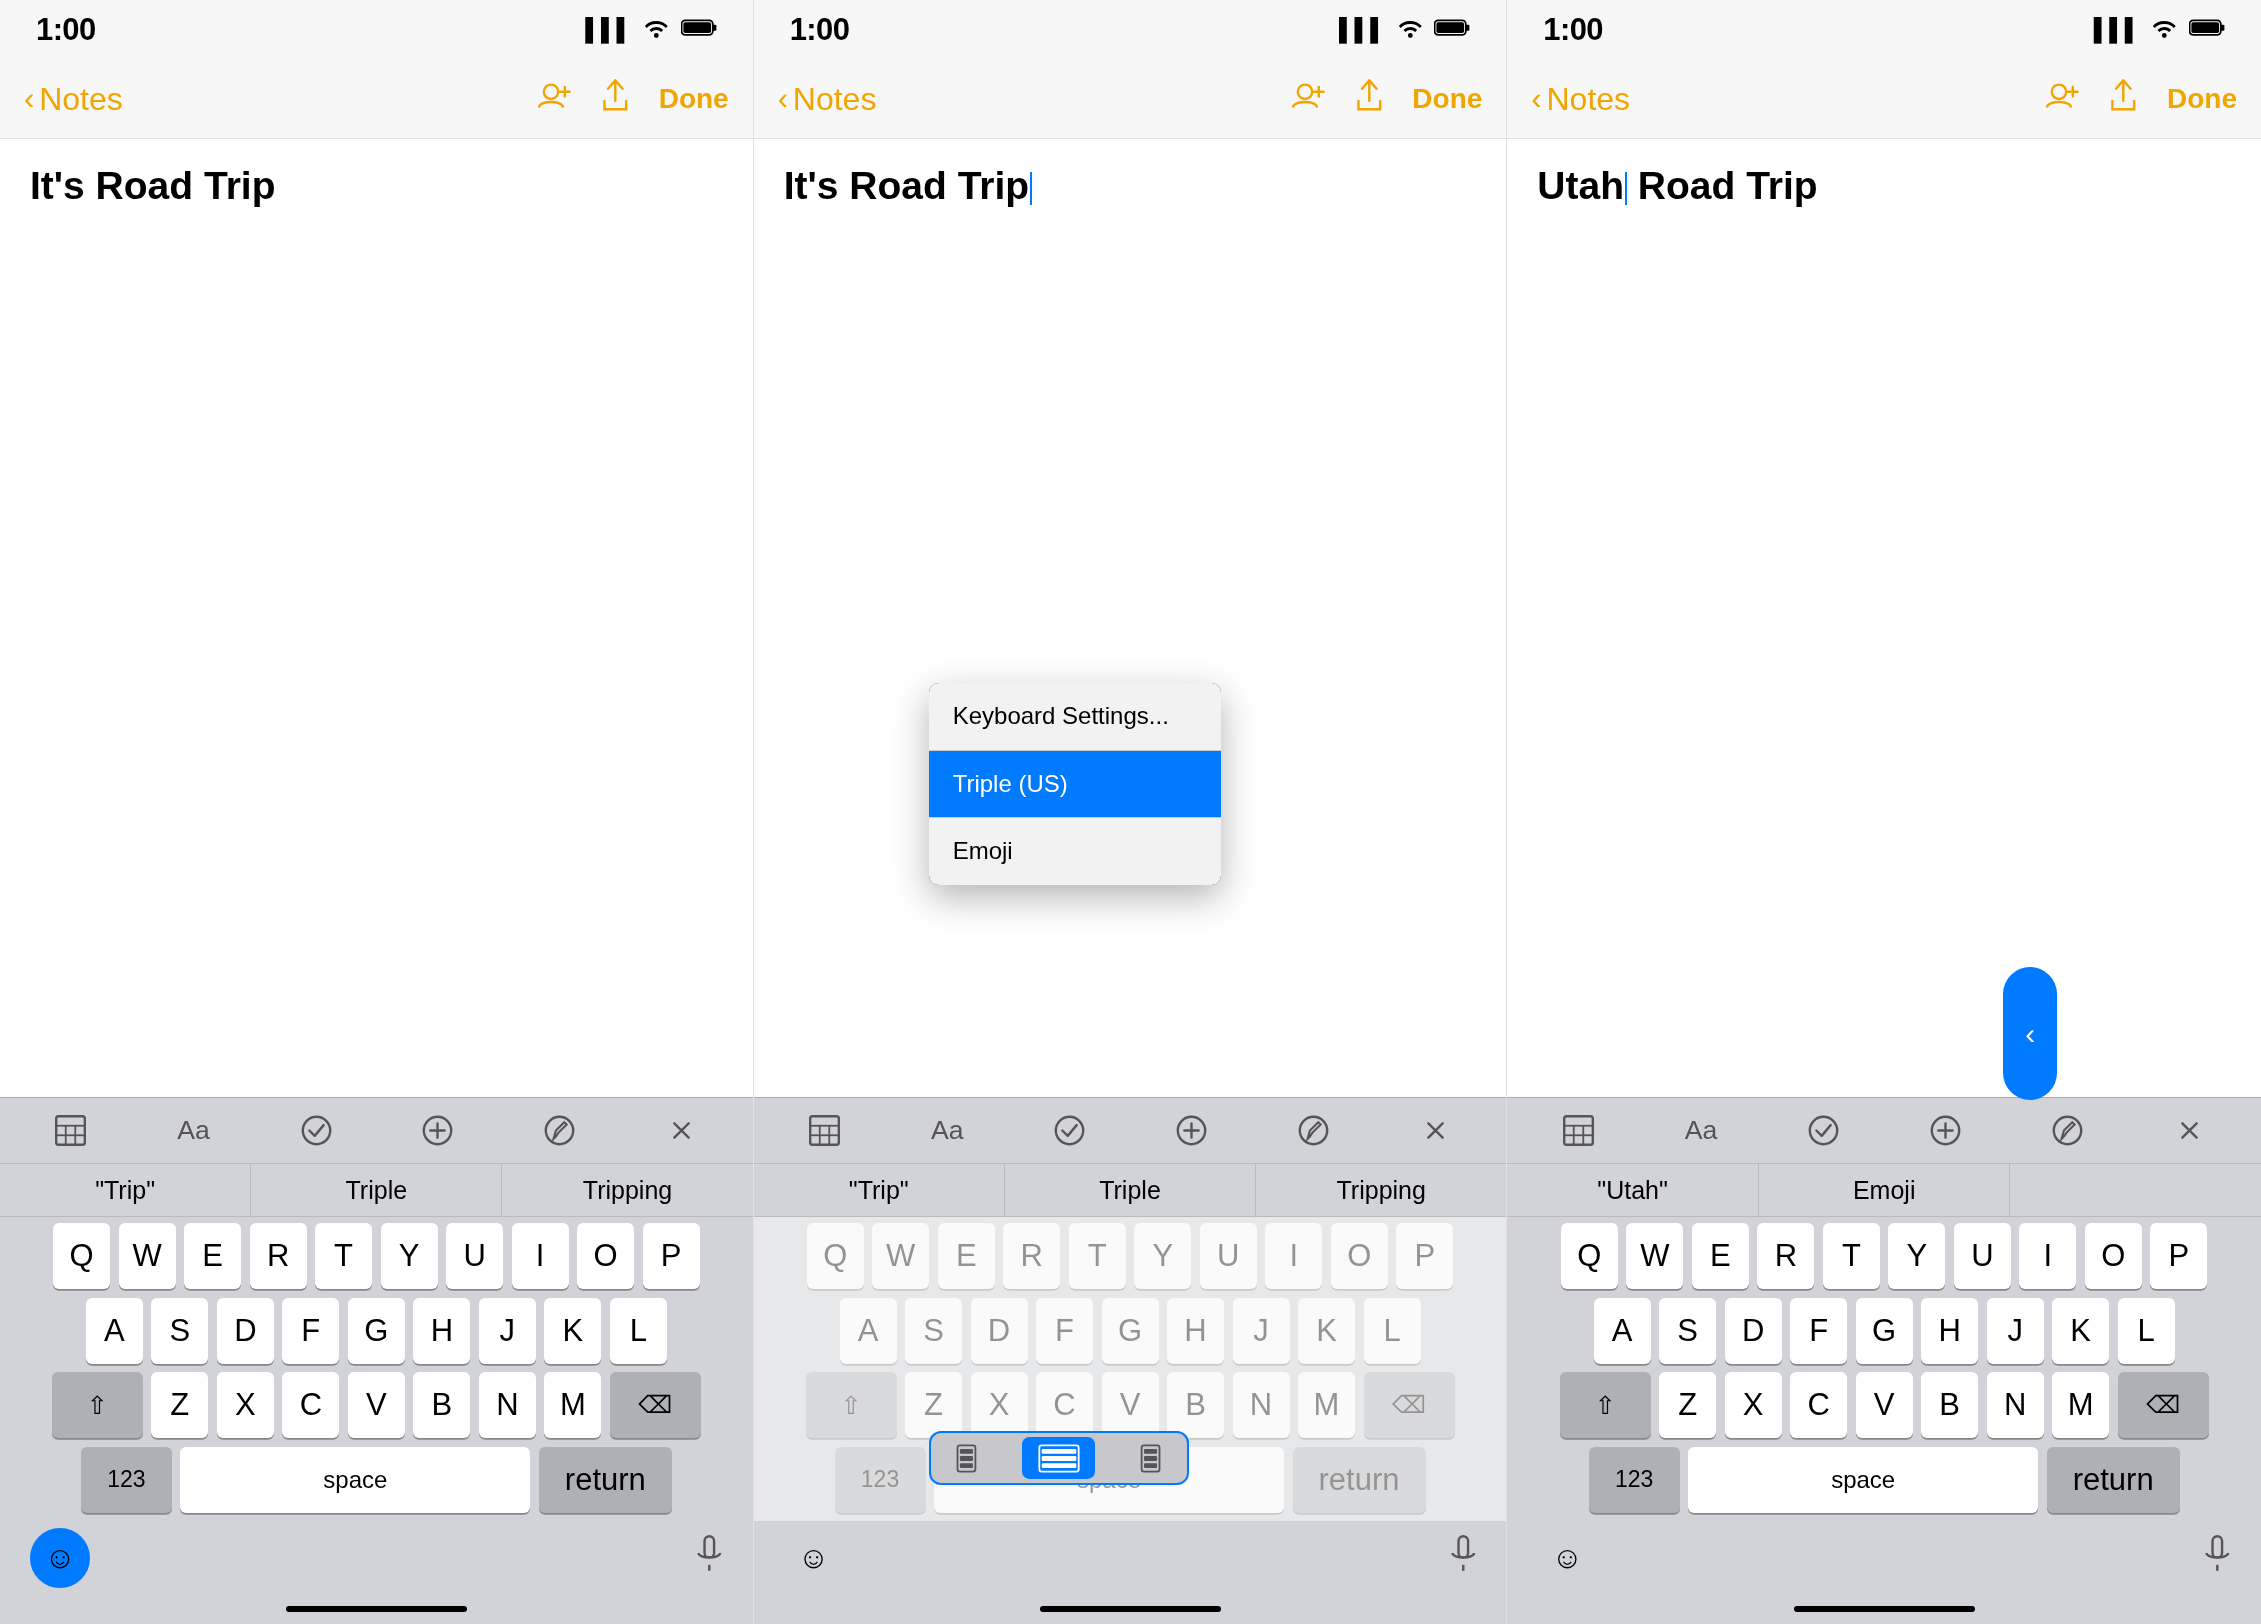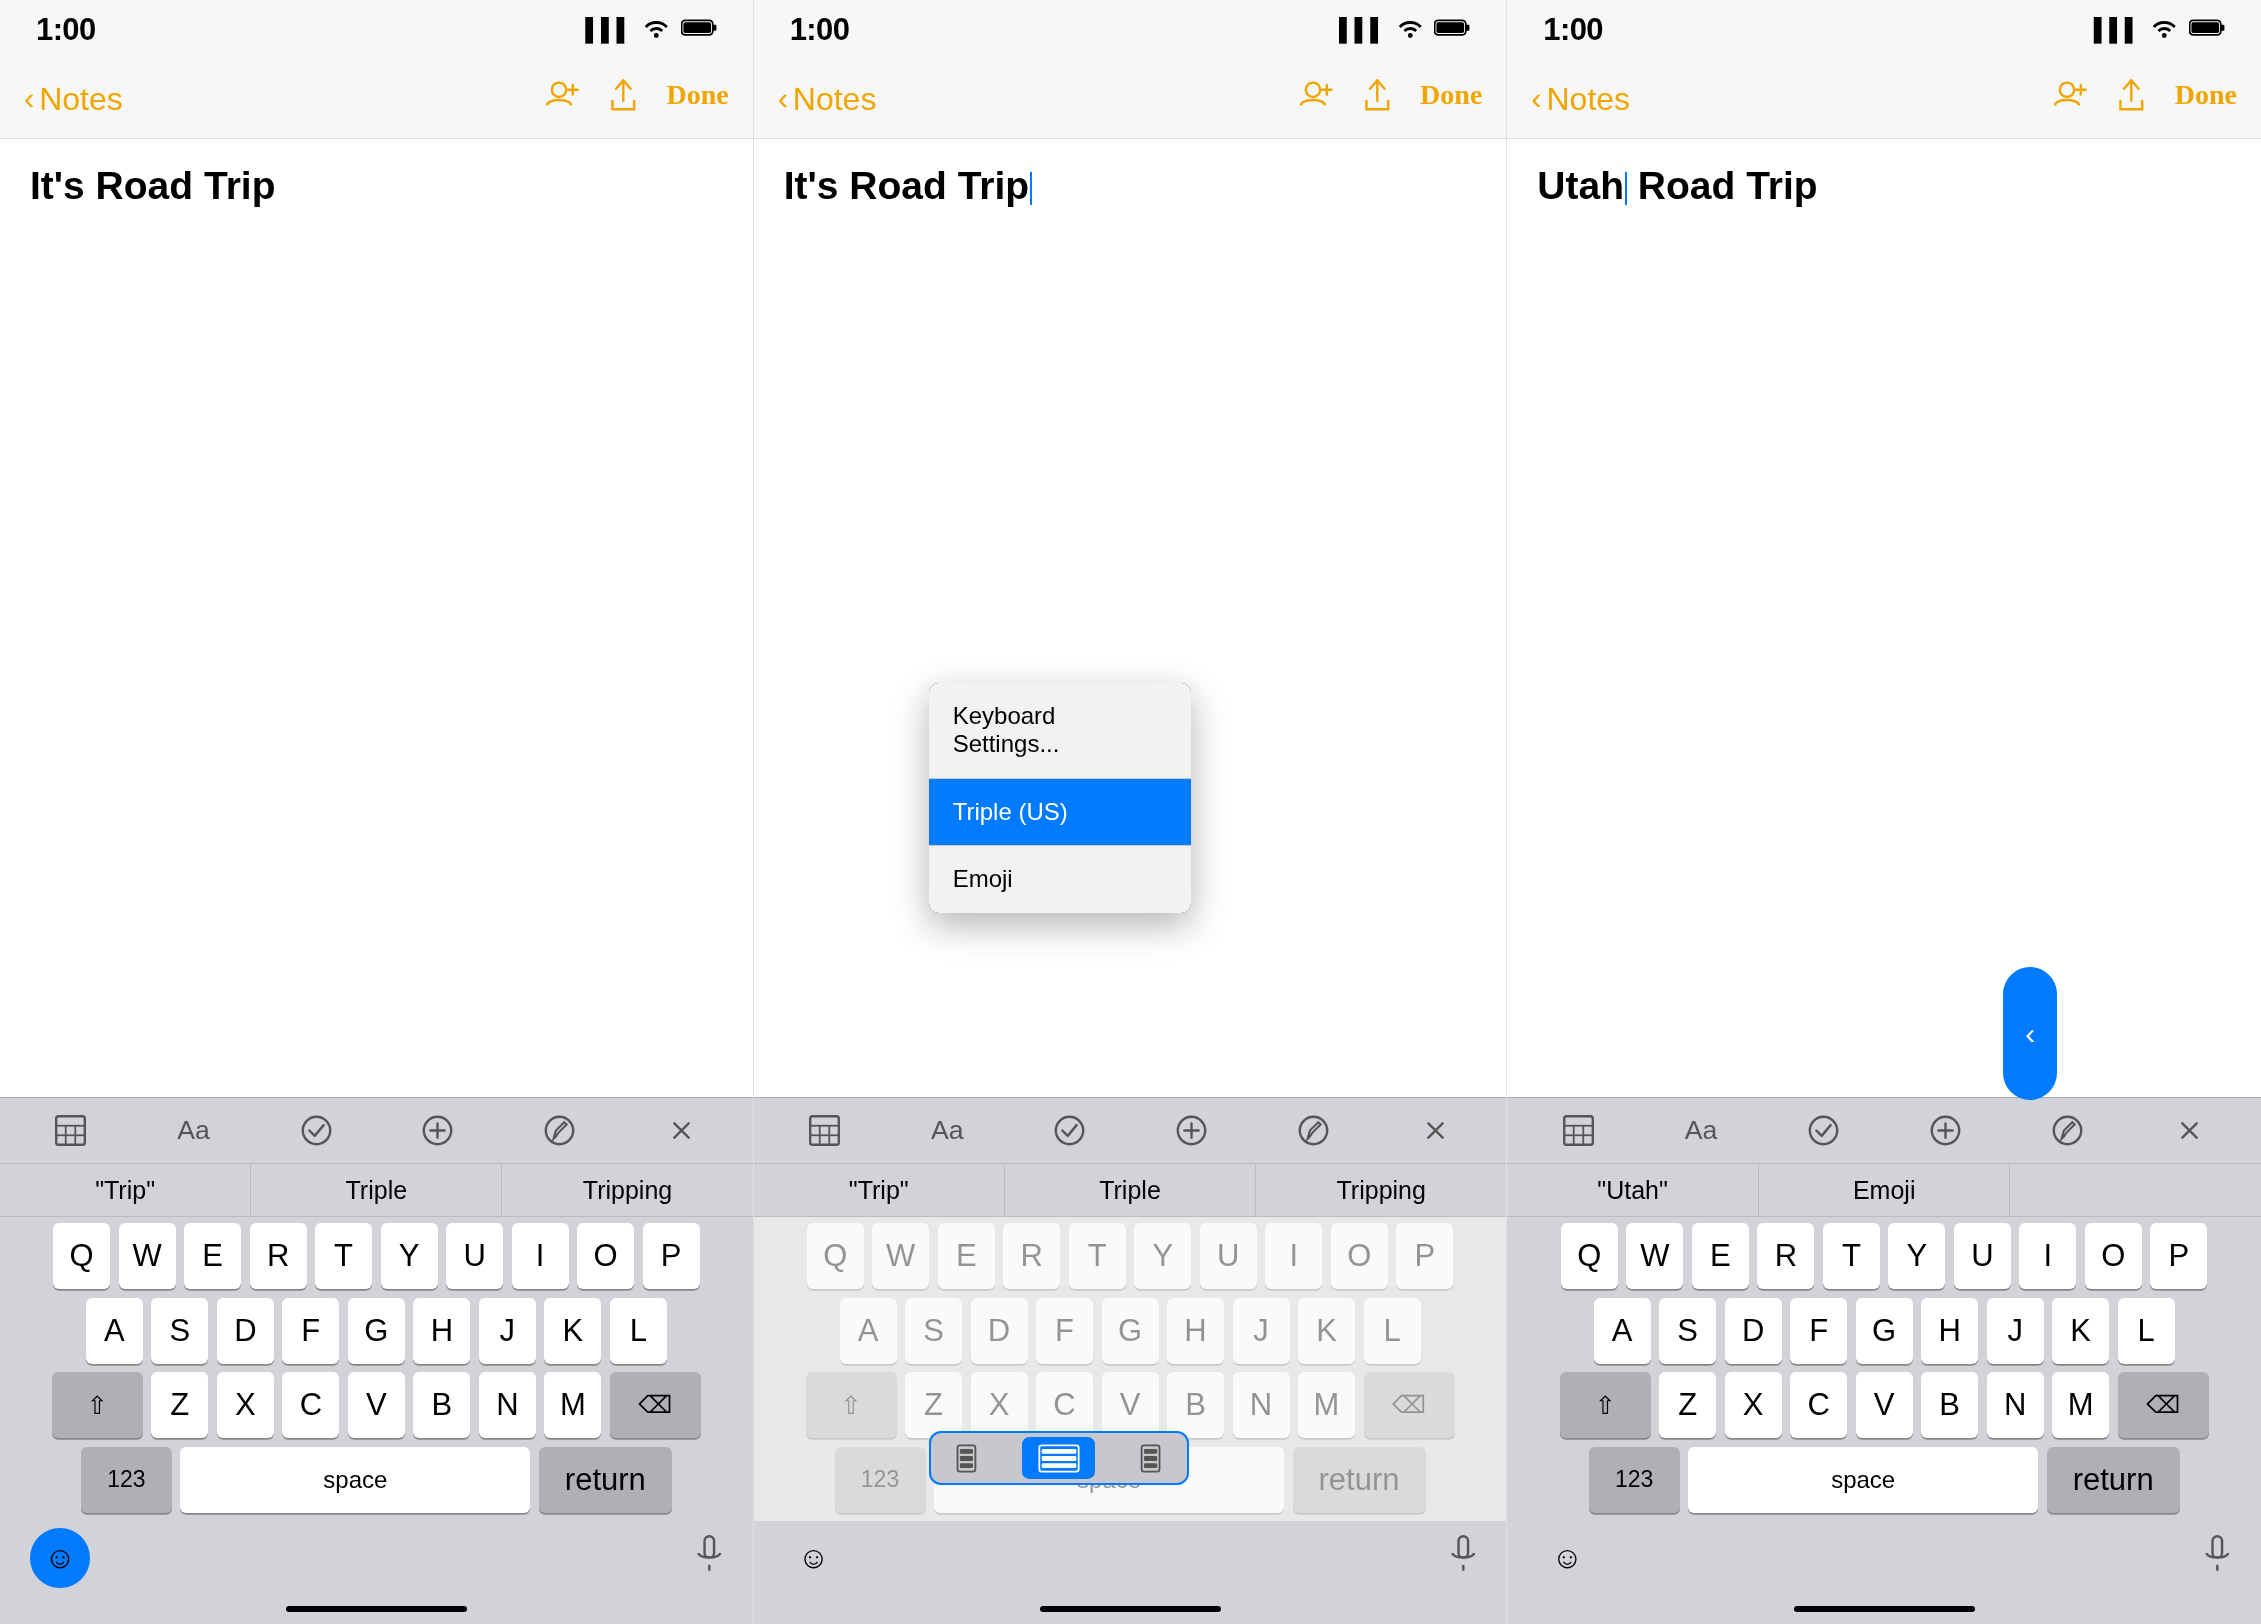--- a/index.html
+++ b/index.html
@@ -70,22 +70,22 @@
       color: #f0a500;
       font-weight: 300;
     }
     .nav-back-label {
       font-size: 32px;
       color: #f0a500;
       font-weight: 400;
     }
     .nav-right {
       display: flex;
+      align-items: center;
       gap: 30px;
-      font-family: Liberation Serif, serif;
     }
     .nav-icon {
       font-size: 29px;
       color: #f0a500;
     }
     .nav-done {
       font-size: 28px;
       color: #f0a500;
       font-weight: 600;
     }
@@ -232,21 +232,21 @@
       height: 6px;
       background: #000;
       border-radius: 3px;
     }
 
     
     .context-menu {
       position: absolute;
       left: 175px;
       top: 683px;
-      width: 262px;
+      width: 292px;
       background: #7f1d1d;
       border-radius: 9.7px;
       box-shadow: 0 12px 36px rgba(0,0,0,0.3);
       z-index: 100;
       overflow: hidden;
     }
     .context-menu-item {
       padding: 19.3px 24px;
       font-size: 24px;
       color: #000;

